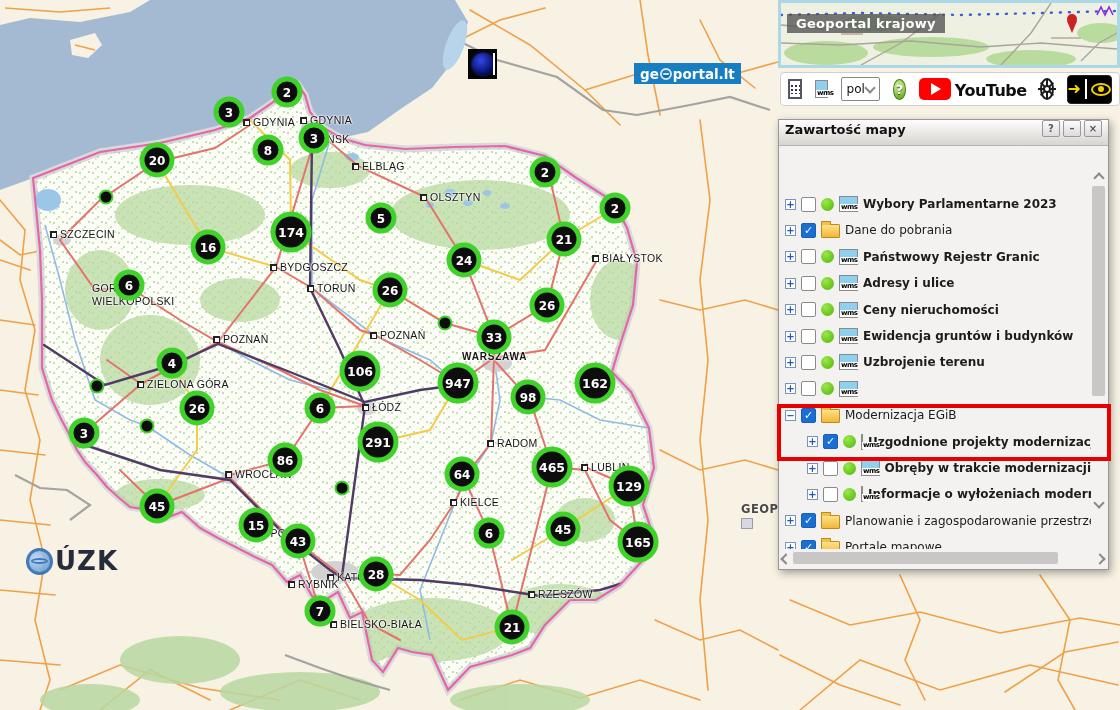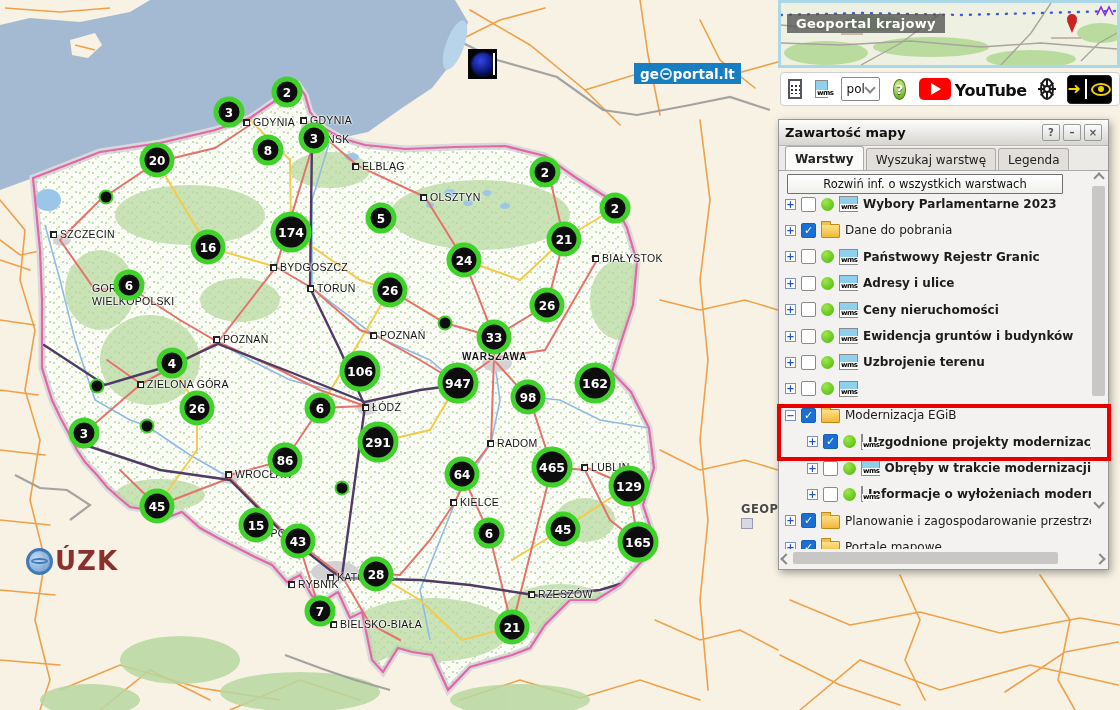--- a/index.html
+++ b/index.html
@@ -33,21 +33,21 @@
   #globe-icon{position:absolute;left:468px;top:49px;width:29px;height:30px;background:#050505;z-index:3;
       display:flex;align-items:center;justify-content:center;}
   #globe-icon .ball{width:22px;height:22px;border-radius:50%;background:radial-gradient(circle at 40% 35%,#3347e8,#000a58 75%);
       box-shadow:0 0 3px #2233cc;}
   #globe-icon .bar{position:absolute;right:2px;top:4px;width:2px;height:22px;background:#fff;}
   #cuzk{position:absolute;left:26px;top:546px;display:flex;align-items:center;gap:2px;z-index:3;opacity:.9;}
   #cuzk .cglobe{width:27px;height:27px;border-radius:50%;border:3px solid #2f6cb4;box-sizing:border-box;
       background:radial-gradient(circle at 35% 35%,#bcd8f2,#5590cc);position:relative;}
   #cuzk .cglobe::after{content:"";position:absolute;left:2px;top:7px;width:17px;height:6px;border:2px solid #2f6cb4;
       border-radius:50%;box-sizing:border-box;}
-  #cuzk .ctext{font-size:26px;font-weight:bold;color:#7f1d1d;letter-spacing:1px;font-family:"DejaVu Sans",sans-serif;}
+  #cuzk .ctext{font-size:26px;font-weight:bold;color:#0f172a;letter-spacing:1px;font-family:"DejaVu Sans",sans-serif;}
   #geopo{position:absolute;left:741px;top:502px;font-size:11.5px;font-weight:bold;color:#4a4a4a;
       letter-spacing:.5px;z-index:1;text-shadow:0 0 2px #fff;}
   #geopo .tick{display:block;width:10px;height:9px;margin-top:2px;background:#d8d8e2;border:1px solid #9a9ab0;}
 
   
   #minimap{position:absolute;left:778px;top:0;width:342px;height:68px;box-sizing:border-box;
       border:3px solid #abd7e6;background:#eef0e2;z-index:10;overflow:hidden;}
   #minimap-title{position:absolute;left:6px;top:11px;height:19px;padding:0 9px;background:rgba(85,85,85,.8);
       color:#fff;font-weight:bold;font-size:13px;display:flex;align-items:center;z-index:2;letter-spacing:.3px;}
 
@@ -84,21 +84,21 @@
   #blackbox .arr{color:#f5d800;font-weight:bold;font-size:16px;line-height:16px;}
   #blackbox .div{width:2px;height:20px;background:#fff;}
   #blackbox .eye{width:20px;height:13px;border:2px solid #f0d000;border-radius:50%;box-sizing:border-box;
       display:flex;align-items:center;justify-content:center;}
   #blackbox .eye i{width:6px;height:6px;border-radius:50%;background:#f0d000;}
 
   
   #panel{position:absolute;left:778px;top:119px;width:331px;height:451px;background:#f3f2f0;
       border:1px solid #979797;box-sizing:border-box;box-shadow:2px 3px 8px rgba(0,0,0,.35);z-index:10;}
   #panel-header{position:absolute;left:0;top:0;right:0;height:26px;background:linear-gradient(#fdfdfd,#d8d5d0);
-      border-bottom:1px solid #b8b5b0;display:flex;align-items:center;padding:0 6px;box-sizing:border-box;}
+      border-bottom:1px solid #b8b5b0;display:flex;align-items:flex-end;padding:8px 6px;box-sizing:border-box;}
   #panel-title{font-weight:bold;font-size:13px;color:#111;}
   .winbtns{margin-left:auto;display:flex;gap:3px;}
   .winbtn{width:16px;height:15px;border:1px solid #9a9a9a;border-radius:2px;background:linear-gradient(#fcfcfc,#dcdcdc);
       font-size:10px;color:#555;display:flex;align-items:center;justify-content:center;font-weight:bold;}
   #tabsrow{position:absolute;left:0;top:27px;right:0;height:23px;border-bottom:1px solid #aaa;
       display:flex;align-items:flex-end;padding-left:6px;background:#eceae6;}
   .tab{height:21px;padding:0 9px;display:flex;align-items:center;font-size:12px;color:#222;
       border:1px solid #aaa;border-bottom:none;border-radius:3px 3px 0 0;background:#e2dfda;margin-right:2px;}
   .tab.active{background:#fbfbfa;font-weight:bold;height:23px;}
   #expandall{position:absolute;left:8px;top:54px;width:274px;height:18px;border:1px solid #707070;
@@ -527,26 +527,20 @@
 
   <div id="panel">
     <div id="panel-header">
       <span id="panel-title">Zawartość mapy</span>
       <span class="winbtns">
         <span class="winbtn">?</span>
         <span class="winbtn">–</span>
         <span class="winbtn">×</span>
       </span>
     </div>
-    <div id="tabsrow">
-      <span class="tab active">Warstwy</span>
-      <span class="tab">Wyszukaj warstwę</span>
-      <span class="tab">Legenda</span>
-    </div>
-    <div id="expandall">Rozwiń inf. o wszystkich warstwach</div>
     <div id="layer-list">
         <div class="layer-row" style="top: 71px; padding-left: 6px;">
           <span class="expander">+</span>
           <span class="cb"></span>
           <span class="gdot"></span>
           <span class="wmsico">
             <span class="wmst">wms</span>
           </span>
           <span class="llabel b">Wybory Parlamentarne 2023</span>
         </div>

